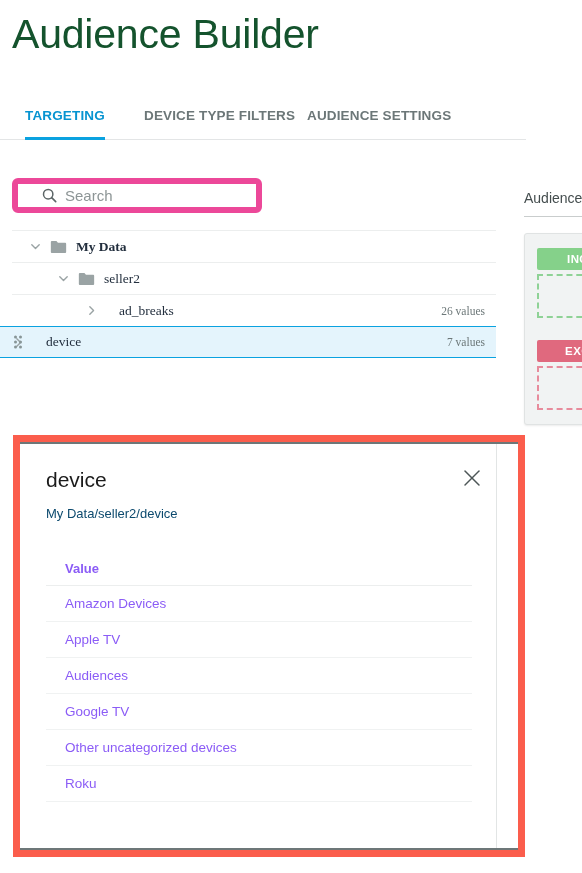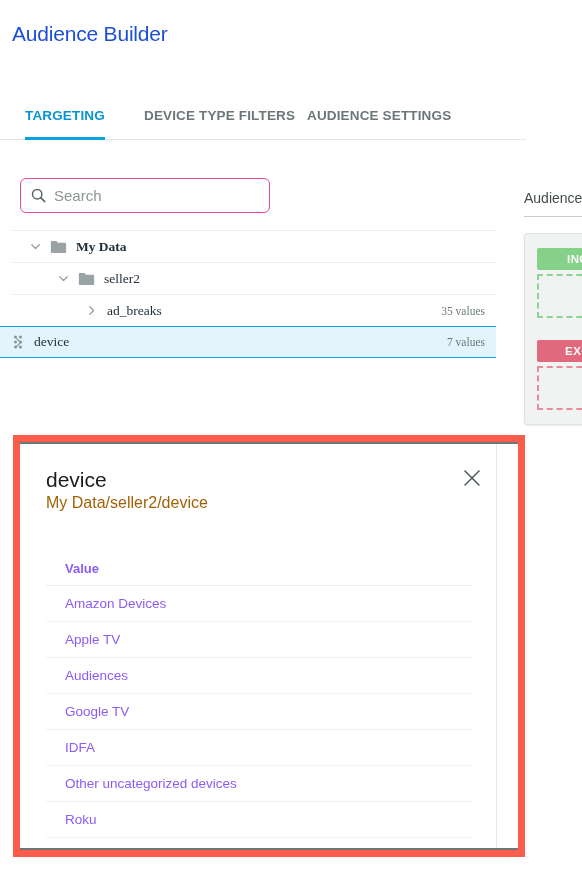--- a/index.html
+++ b/index.html
@@ -12,24 +12,24 @@
     color: #232f3e;
   }
 
   #root { position: relative; width: 582px; height: 873px; }
 
   
   .page-title {
     position: absolute;
     left: 12px;
     top: 12px;
-    font-size: 21px;
+    font-size: 41px;
     font-weight: 400;
     letter-spacing: -0.2px;
-    color: #1d4ed8;
+    color: #14532d;
     line-height: 44px;
   }
 
   
   .tabbar {
     position: absolute;
     left: 0; top: 100px;
     width: 526px;
     height: 40px;
     border-bottom: 1px solid #e3e5e6;
@@ -59,27 +59,26 @@
   #tab-1 { left: 144px; }
   #tab-2 { left: 307px; }
 
   
   .left-col { position: absolute; left: 0; top: 140px; width: 508px; }
 
   .search-wrap {
     position: absolute;
     left: 12px; top: 38px;
     width: 250px; height: 35px;
-    border: 1px solid #ec4899;
+    border: 6px solid #ec4899;
     border-radius: 6px;
     background: #fff;
     display: flex;
     align-items: center;
-    padding: 0 10px;
-    margin-left: 8px;
+    padding: 0 24px;
   }
   .search-icon { width: 15px; height: 15px; flex: 0 0 15px; margin-right: 8px; }
   .search-input {
     border: 0; outline: 0; background: transparent;
     font-family: "Liberation Sans", sans-serif;
     font-size: 15px;
     color: #232f3e;
     width: 100%;
     padding: 0;
   }
@@ -126,21 +125,21 @@
   .tree-label.bold { font-weight: 700; }
   .tree-count {
     margin-left: auto;
     font-size: 11.5px;
     color: #6c7778;
     padding-right: 11px;
   }
 
   .indent-0 { padding-left: 17px; }
   .indent-1 { padding-left: 45px; }
-  .indent-2 { padding-left: 73px; }
+  .indent-2 { padding-left: 73px; gap: 12px; }
 
   
   .right-panel { position: absolute; left: 524px; top: 188px; width: 150px; }
   .right-title {
     font-size: 14px;
     color: #444d4e;
     line-height: 20px;
     white-space: nowrap;
   }
   .right-rule { margin-top: 8px; width: 120px; height: 1px; background: #c9cdcd; }
@@ -207,23 +206,23 @@
     color: #1b1b1b;
   }
   .detail-close {
     position: absolute;
     right: 36px; top: 24px;
     width: 20px; height: 20px;
     cursor: pointer;
   }
   .detail-path {
     position: absolute;
-    left: 26px; top: 50px;
-    font-size: 16px;
-    color: #a16207;
+    left: 26px; top: 62px;
+    font-size: 13px;
+    color: #0c4a6e;
   }
   .detail-table {
     position: absolute;
     left: 26px; top: 108px;
     width: 426px;
   }
   .th {
     height: 34px;
     line-height: 34px;
     font-size: 13px;
@@ -282,21 +281,21 @@
           <svg class="folder" viewBox="0 0 18 15">
             <path d="M0.8 2.2 a1 1 0 0 1 1-1 h5 l1.6 1.8 h7.8 a1 1 0 0 1 1 1 v8.8 a1 1 0 0 1 -1 1 h-14.4 a1 1 0 0 1 -1 -1 z" fill="#9aa3a4"></path>
           </svg>
           <span class="tree-label">seller2</span>
         </div>
         <div class="tree-row indent-2">
           <svg class="chev" viewBox="0 0 14 14">
             <path d="M5.2 3 L9.2 7 L5.2 11" fill="none" stroke="#9aa3a4" stroke-width="1.5" stroke-linecap="round" stroke-linejoin="round"></path>
           </svg>
           <span class="tree-label">ad_breaks</span>
-          <span class="tree-count">35 values</span>
+          <span class="tree-count">26 values</span>
         </div>
         <div class="tree-row indent-2 selected">
           <span class="drag-handle">
             <i></i>
             <i></i>
             <i></i>
             <i></i>
             <i></i>
             <i></i>
           </span>
@@ -333,21 +332,20 @@
 
       <div class="detail-path">My Data/seller2/device</div>
 
       <div class="detail-table">
         <div class="th">Value</div>
         <div id="values-list">
             <div class="td">Amazon Devices</div>
             <div class="td">Apple TV</div>
             <div class="td">Audiences</div>
             <div class="td">Google TV</div>
-            <div class="td">IDFA</div>
             <div class="td">Other uncategorized devices</div>
             <div class="td">Roku</div>
           </div>
       </div>
     </div>
   </div>
 
   <div class="redbox"></div>
 </div>
 

